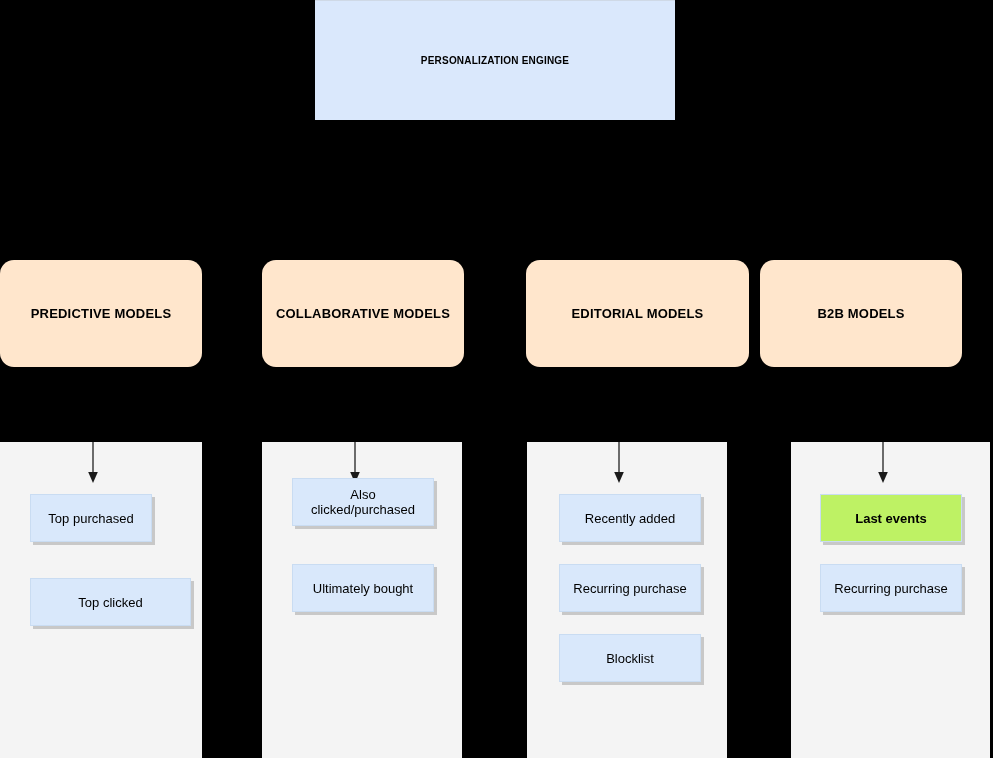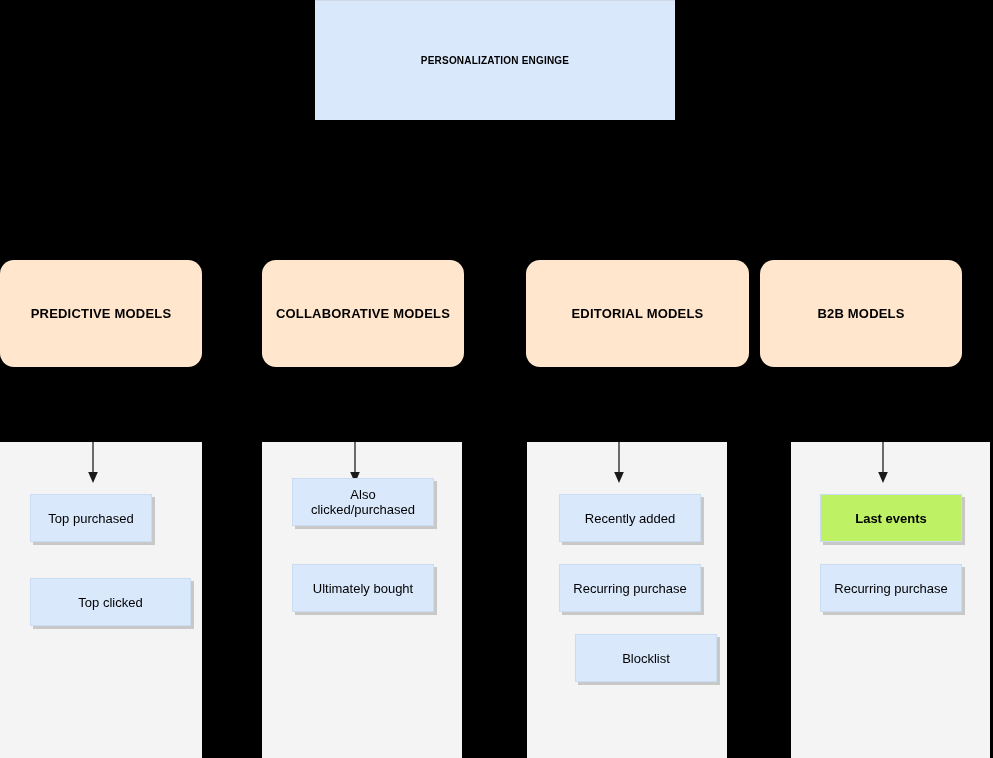--- a/index.html
+++ b/index.html
@@ -151,21 +151,21 @@
           <line x1="7" y1="0" x2="7" y2="33" stroke="#6b6b6b" stroke-width="2"></line>
           <polygon points="7,41 2.2,30 11.8,30" fill="#1a1a1a"></polygon>
         </svg>
       </div>
       <div class="leaf" style="left: 559px; top: 494px; width: 142px; background: rgb(217, 232, 251);">
         <span class="leaf-label">Recently added</span>
       </div>
       <div class="leaf" style="left: 559px; top: 564px; width: 142px; background: rgb(217, 232, 251);">
         <span class="leaf-label">Recurring purchase</span>
       </div>
-      <div class="leaf" style="left: 559px; top: 634px; width: 142px; background: rgb(217, 232, 251); margin-left: 16px;">
+      <div class="leaf" style="left: 559px; top: 634px; width: 142px; background: rgb(217, 232, 251);">
         <span class="leaf-label">Blocklist</span>
       </div>
       <div class="panel" style="left: 791px; width: 199px; background: rgb(244, 244, 244);"></div>
       <div class="model-box" style="left: 760px; width: 202px; background: rgb(255, 230, 204);">
         <span class="model-label">B2B MODELS</span>
       </div>
       <div class="arrow" style="left: 876px;">
         <svg width="14" height="44" viewBox="0 0 14 44">
           <line x1="7" y1="0" x2="7" y2="33" stroke="#6b6b6b" stroke-width="2"></line>
           <polygon points="7,41 2.2,30 11.8,30" fill="#1a1a1a"></polygon>

